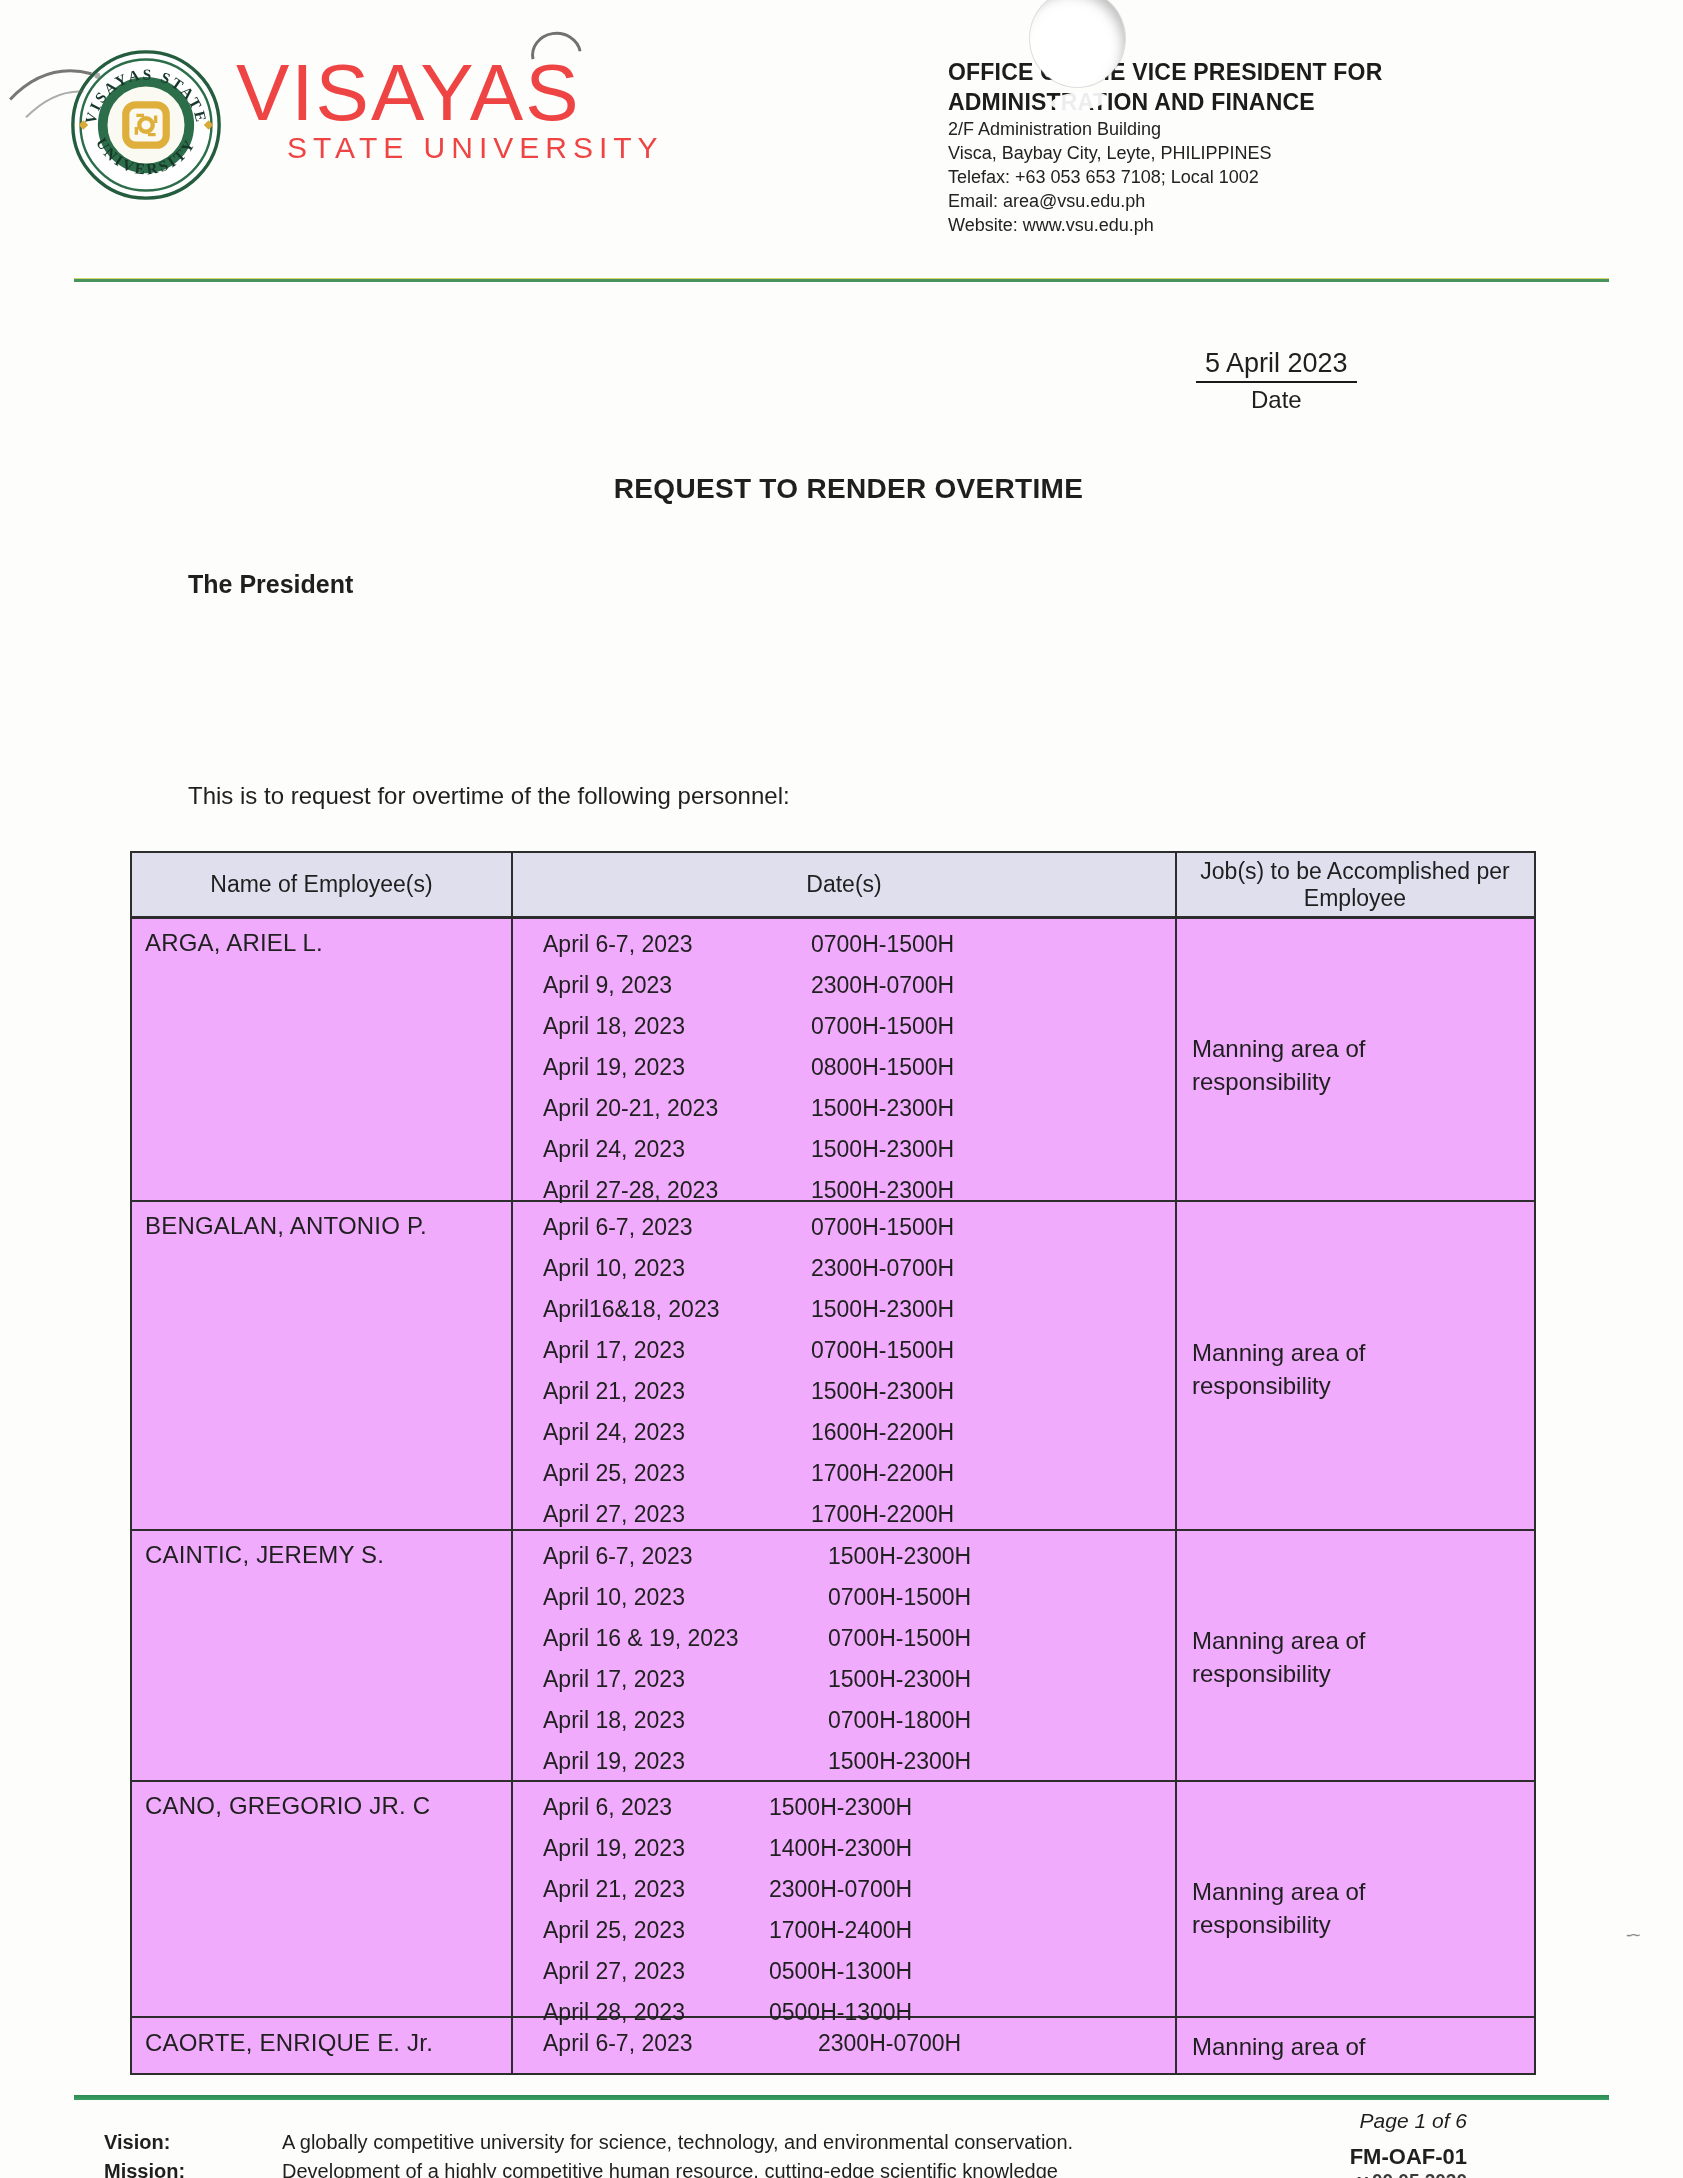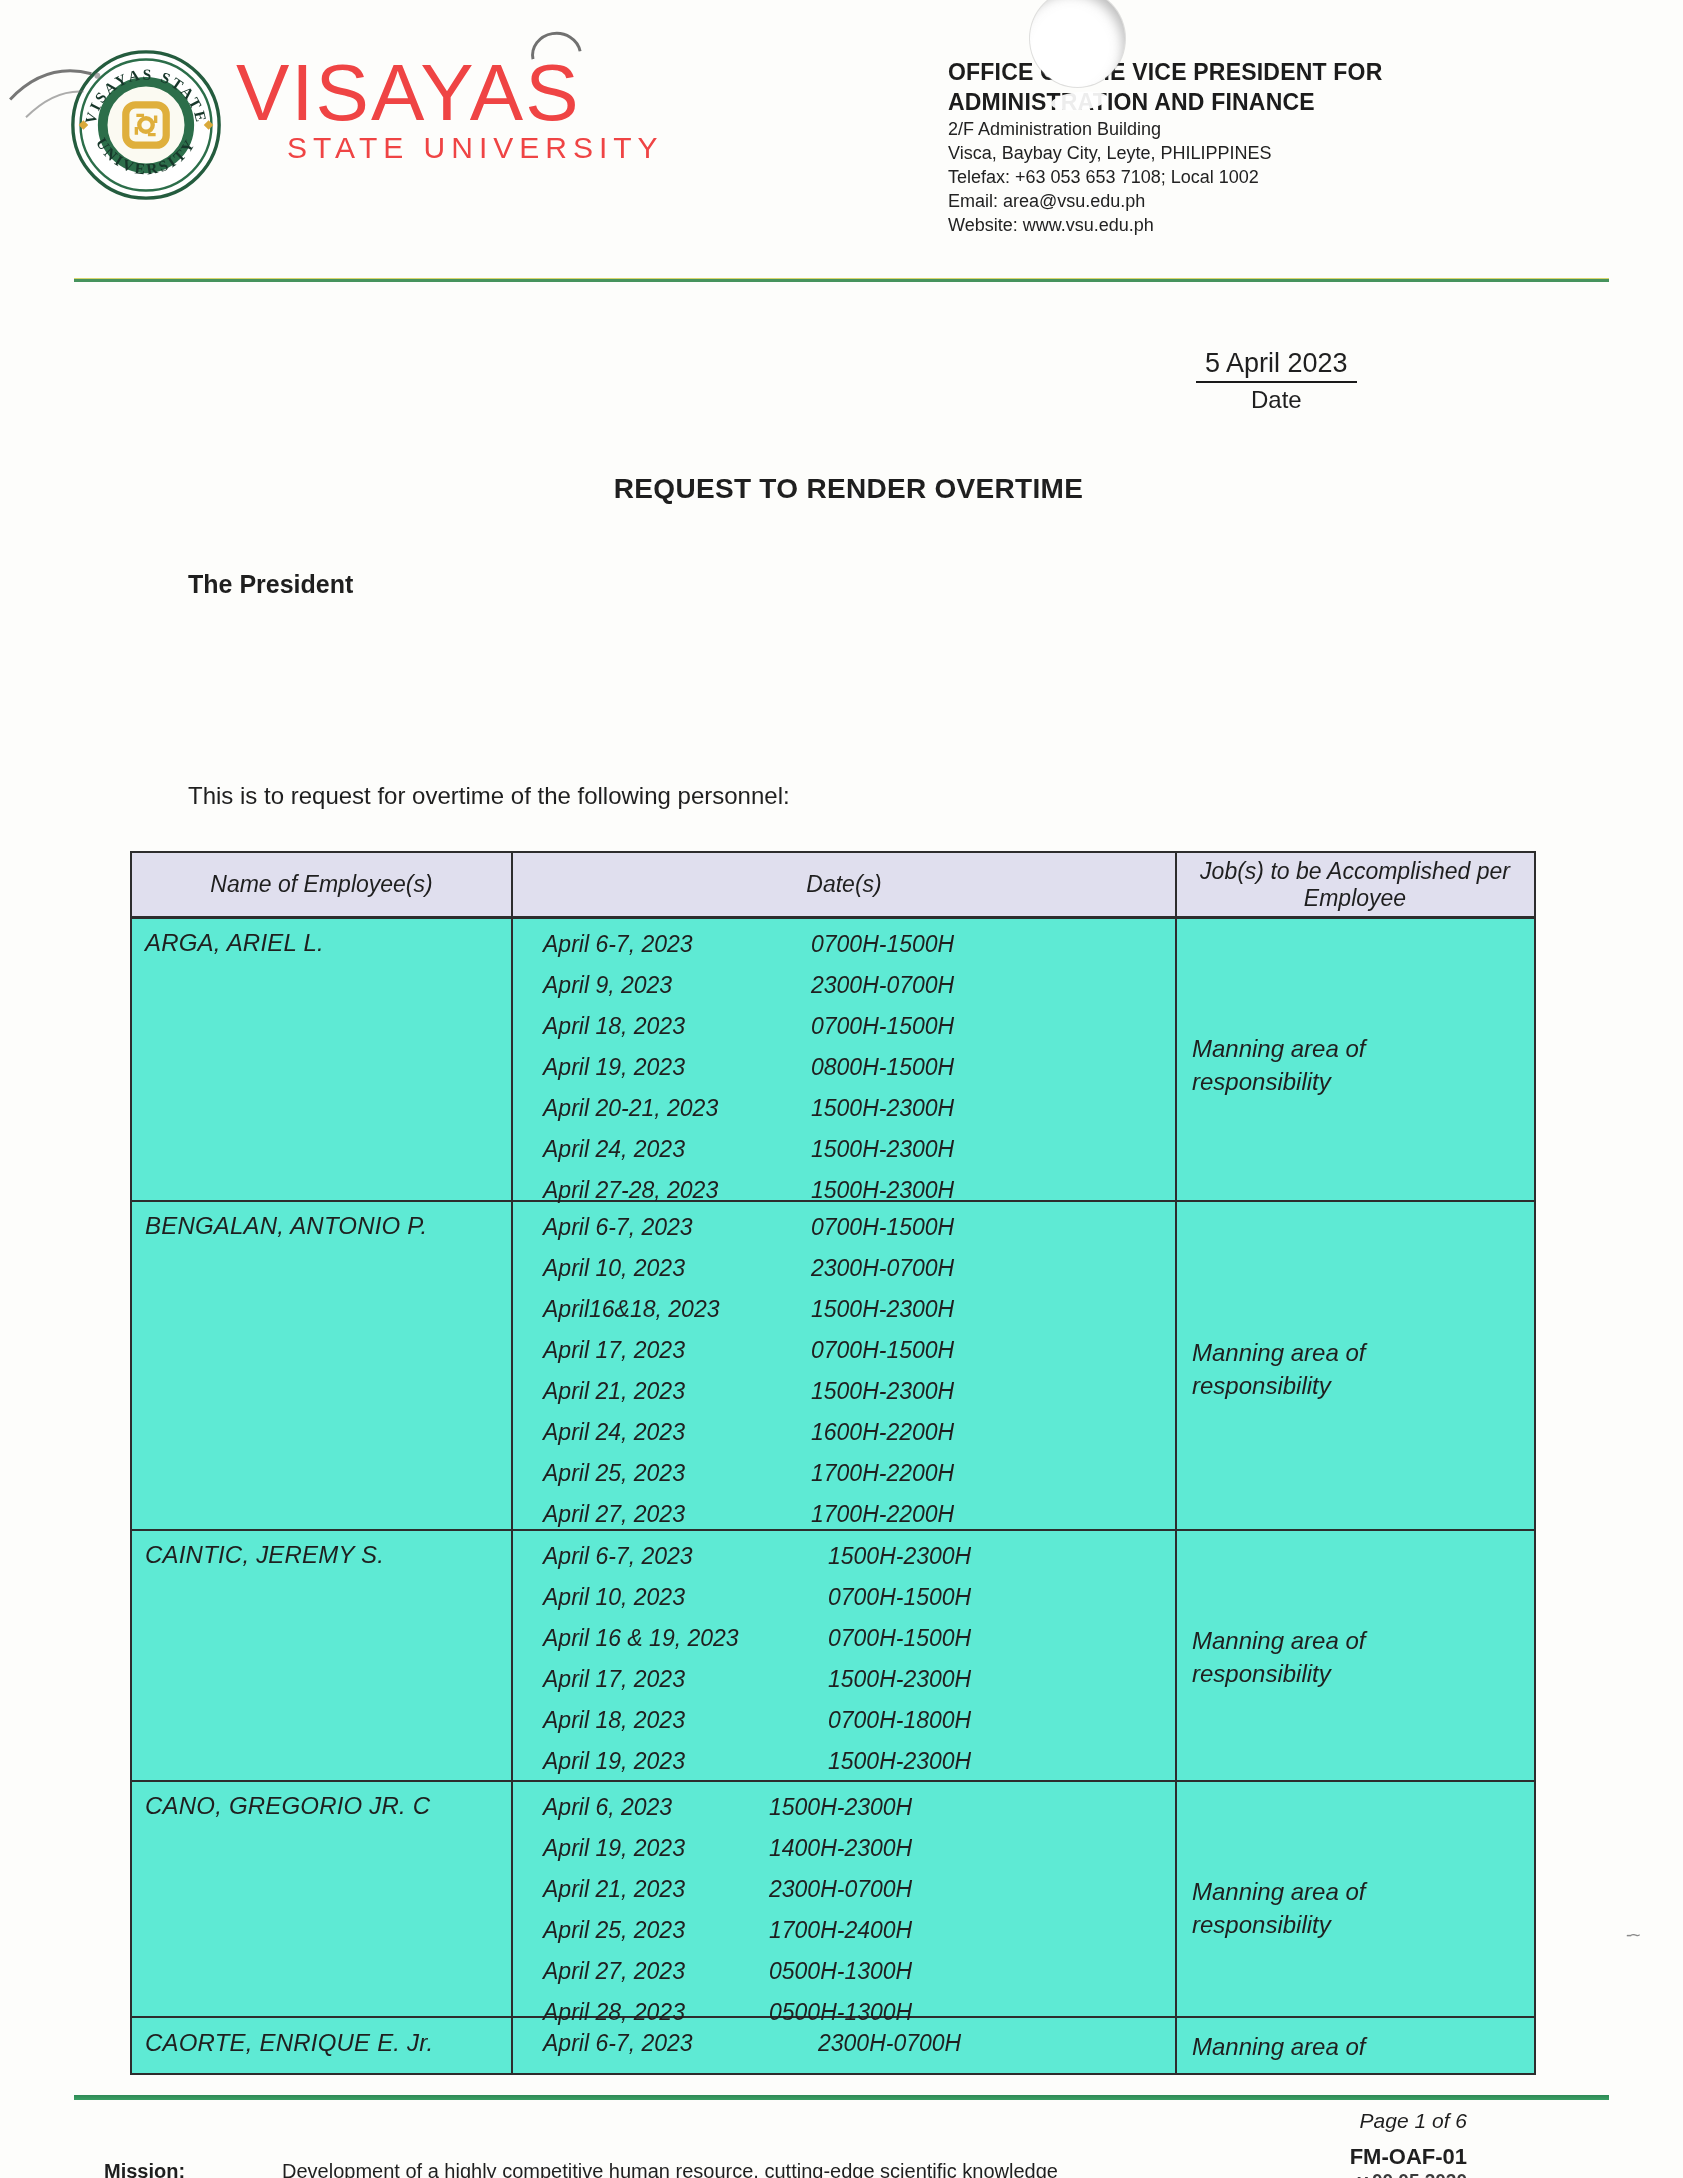--- a/index.html
+++ b/index.html
@@ -27,21 +27,21 @@
   .date-value{display:inline-block;font-size:27px;padding:0 9px 2px 9px;border-bottom:2.5px solid #1a1a1a;}
   .date-label{font-size:24px;margin-top:3px;}
   .doc-title{position:absolute;left:74px;top:473px;width:1549px;text-align:center;
              font-weight:bold;font-size:28px;letter-spacing:0.3px;}
   .addressee{position:absolute;left:188px;top:570px;font-weight:bold;font-size:25px;}
   .thru{position:absolute;left:188px;top:675px;font-weight:bold;font-size:25px;}
   .intro{position:absolute;left:188px;top:782px;font-size:24px;}
 
   
   .ot-table{position:absolute;left:130px;top:851px;width:1406px;
-            border:2.5px solid #2d2d2d;box-sizing:border-box;background:#5eead4;font-style:italic;}
+            border:2.5px solid #2d2d2d;box-sizing:border-box;background:#f0abfc;}
   .t-head{display:grid;grid-template-columns:379px 664px 1fr;height:63px;
           background:#e0dfee;border-bottom:3px solid #2d2d2d;}
   .t-head .hc{display:flex;align-items:center;justify-content:center;text-align:center;
           font-size:23px;line-height:27px;padding:0 8px;box-sizing:border-box;}
   .t-head .hc + .hc{border-left:2px solid #2d2d2d;}
   .hc.h3{max-width:358px;}
   .emp-row{display:grid;grid-template-columns:379px 664px 1fr;box-sizing:border-box;}
   .emp-row + .emp-row{border-top:2px solid #2d2d2d;}
   .cell{box-sizing:border-box;overflow:hidden;}
   .cell + .cell{border-left:2px solid #2d2d2d;}
@@ -306,20 +306,24 @@
           </div>
       <div class="cell job-cell">
             <div class="job-text">Manning area of</div>
           </div>
     </div>
   </div>
   </div>
 
   <div class="footer-rule"></div>
   <div class="page-num">Page 1 of 6</div>
+  <div class="vm-row vision-row">
+    <span class="lbl">Vision:</span>
+    <span>A globally competitive university for science, technology, and environmental conservation.</span>
+  </div>
   <div class="vm-row mission-row">
     <span class="lbl">Mission:</span>
     <span>Development of a highly competitive human resource, cutting-edge scientific knowledge</span>
   </div>
   <div class="form-code">FM-OAF-01</div>
   <div class="form-sub">v.00 05 2020</div>
 
   <div class="hole-punch"></div>
   <div class="hole-smudge"></div>
   <svg class="staple" width="149" height="109" viewBox="0 0 150 110">

